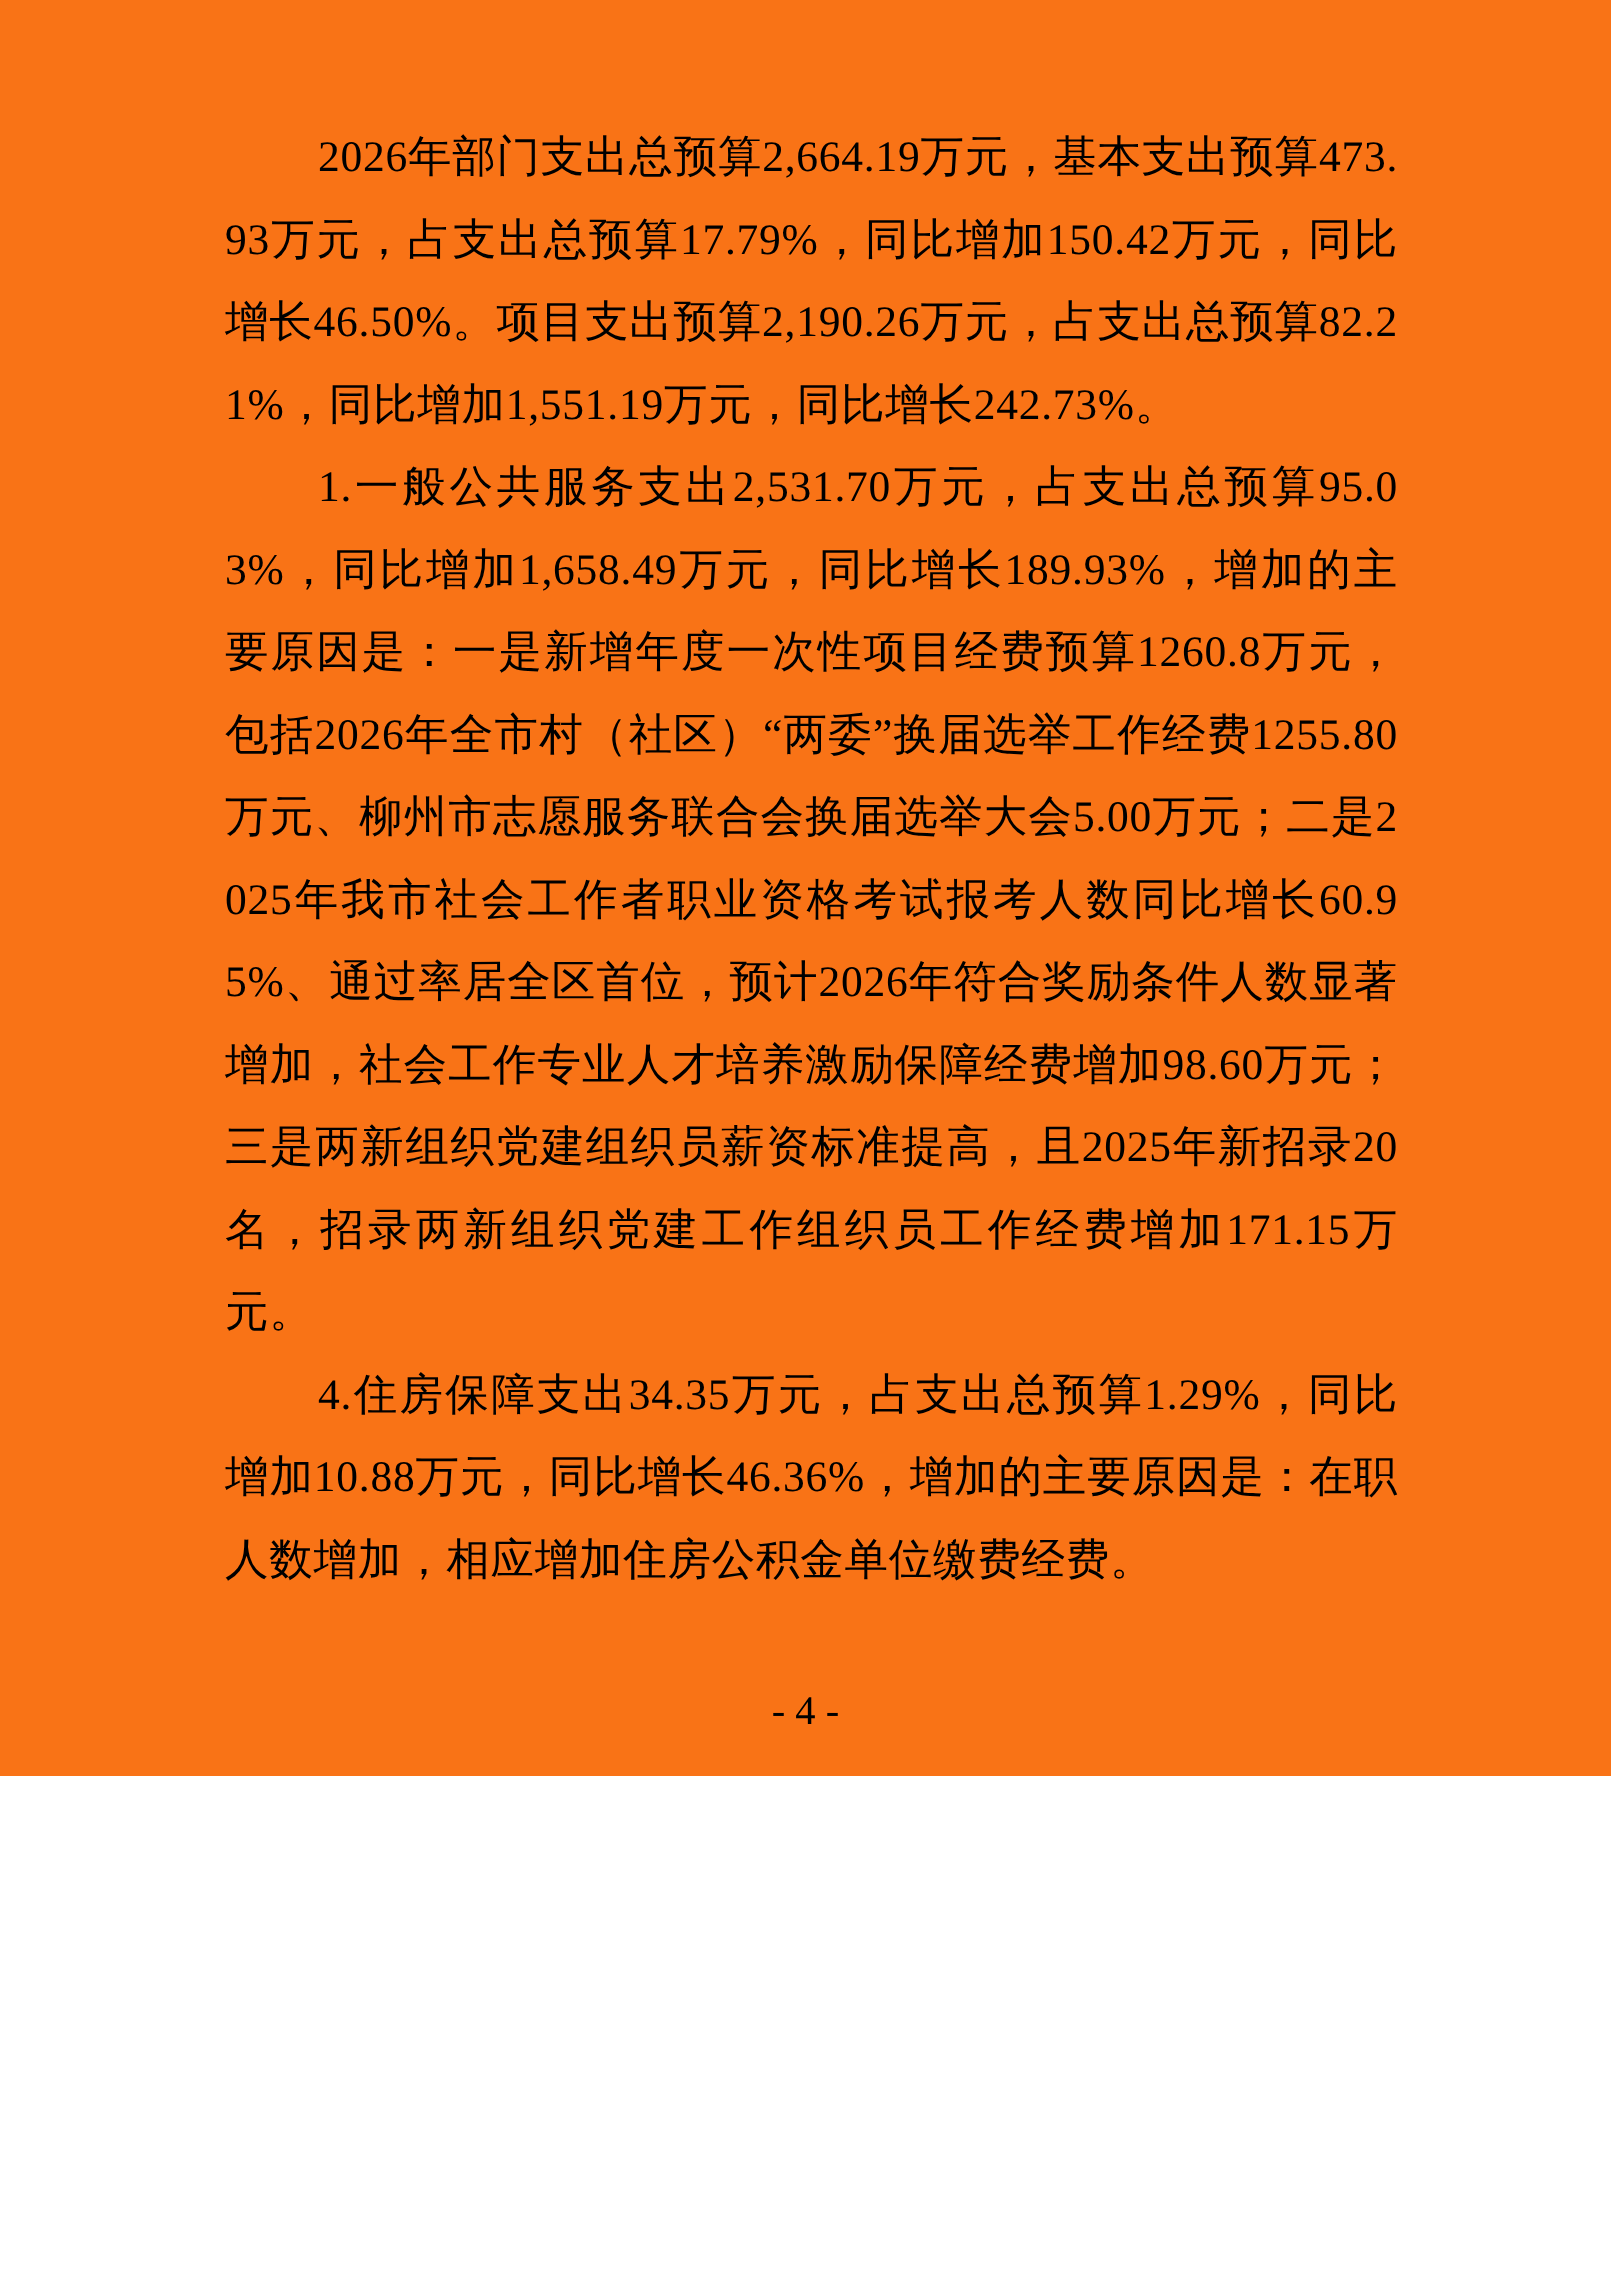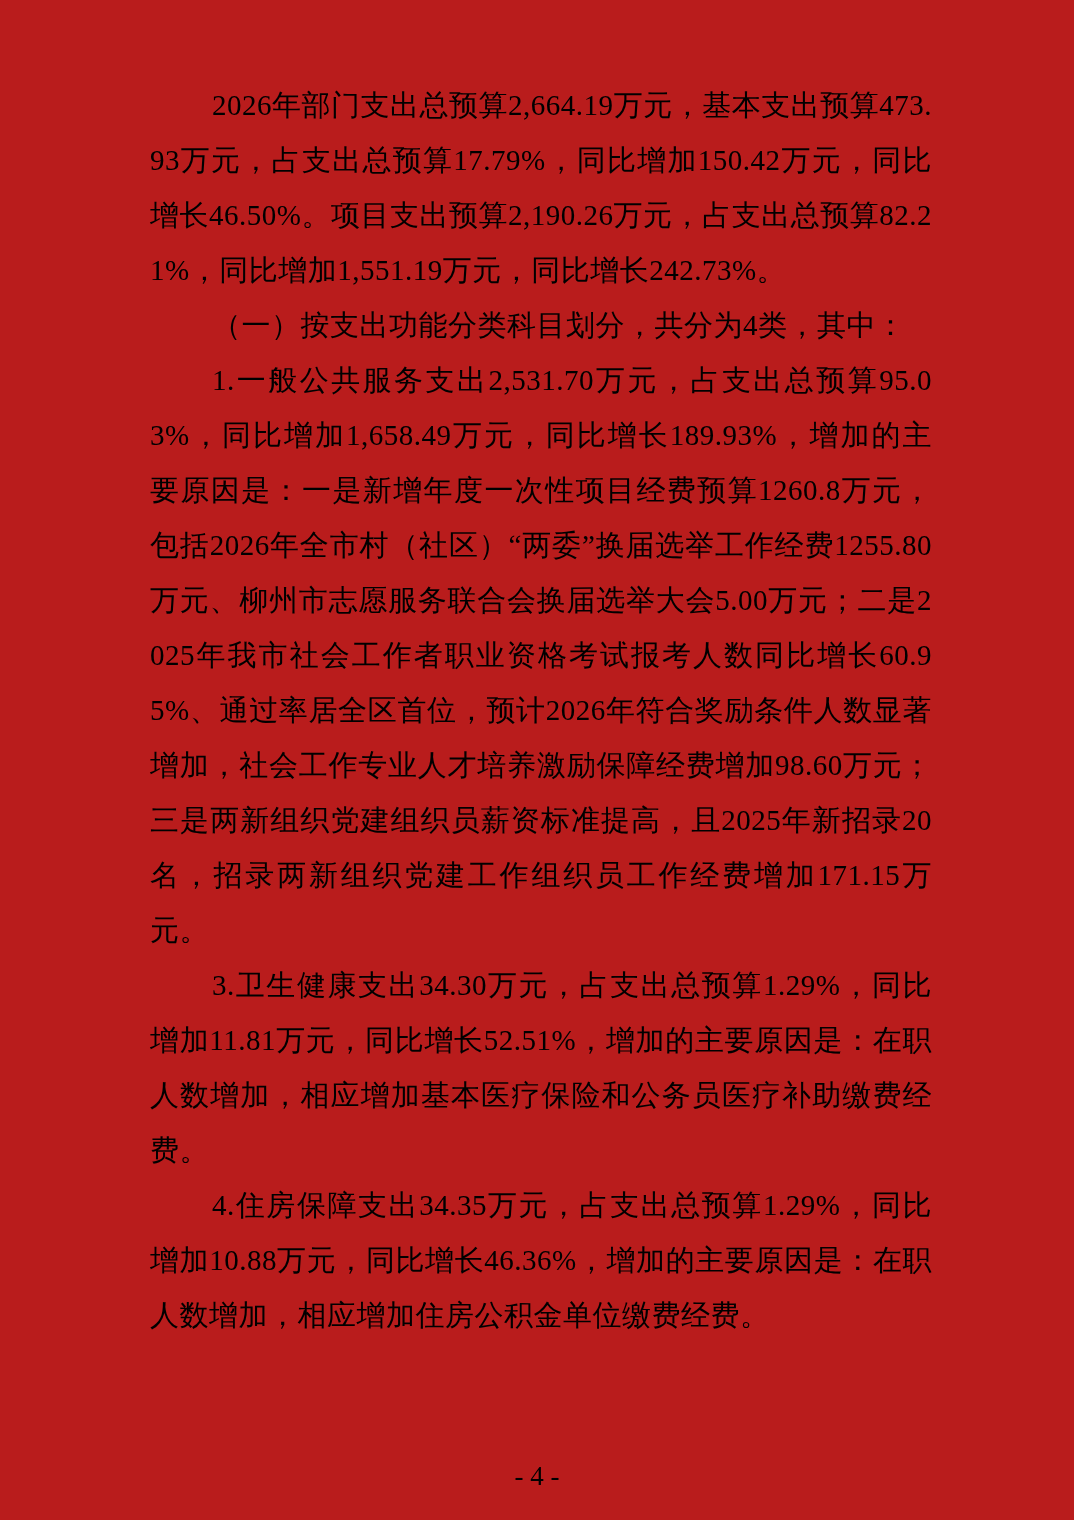--- a/index.html
+++ b/index.html
@@ -11,22 +11,22 @@
     height: 1520px;
     position: relative;
     font-family: "Liberation Serif", "DejaVu Serif", serif;
     color: #000000;
     overflow: hidden;
   }
   .page {
     position: absolute;
     left: 0; top: 0;
     width: 1074px;
-    height: 1520px;
-    background: #b91c1c;
+    height: 1184px;
+    background: #f97316;
   }
   .content {
     position: absolute;
     left: 150px;
     top: 78px;
     width: 782px;
   }
   .para {
     font-size: 29px;
     line-height: 55px;
@@ -50,20 +50,18 @@
     font-family: "Liberation Serif", "DejaVu Serif", serif;
     color: #000000;
   }
 </style>
 </head>
 <body>
 
 <div class="page">
   <div class="content">
     <p class="para">2026年部门支出总预算2,664.19万元，基本支出预算473.93万元，占支出总预算17.79%，同比增加150.42万元，同比增长46.50%。项目支出预算2,190.26万元，占支出总预算82.21%，同比增加1,551.19万元，同比增长242.73%。</p>
-    <p class="para">（一）按支出功能分类科目划分，共分为4类，其中：</p>
     <p class="para">1.一般公共服务支出2,531.70万元，占支出总预算95.03%，同比增加1,658.49万元，同比增长189.93%，增加的主要原因是：一是新增年度一次性项目经费预算1260.8万元，包括2026年全市村（社区）“两委”换届选举工作经费1255.80万元、柳州市志愿服务联合会换届选举大会5.00万元；二是2025年我市社会工作者职业资格考试报考人数同比增长60.95%、通过率居全区首位，预计2026年符合奖励条件人数显著增加，社会工作专业人才培养激励保障经费增加98.60万元；三是两新组织党建组织员薪资标准提高，且2025年新招录20名，招录两新组织党建工作组织员工作经费增加171.15万元。</p>
-    <p class="para">3.卫生健康支出34.30万元，占支出总预算1.29%，同比增加11.81万元，同比增长52.51%，增加的主要原因是：在职人数增加，相应增加基本医疗保险和公务员医疗补助缴费经费。</p>
     <p class="para">4.住房保障支出34.35万元，占支出总预算1.29%，同比增加10.88万元，同比增长46.36%，增加的主要原因是：在职人数增加，相应增加住房公积金单位缴费经费。</p>
   </div>
 
   <div class="page-footer">- 4 -</div>
 </div>
 
 </body></html>

